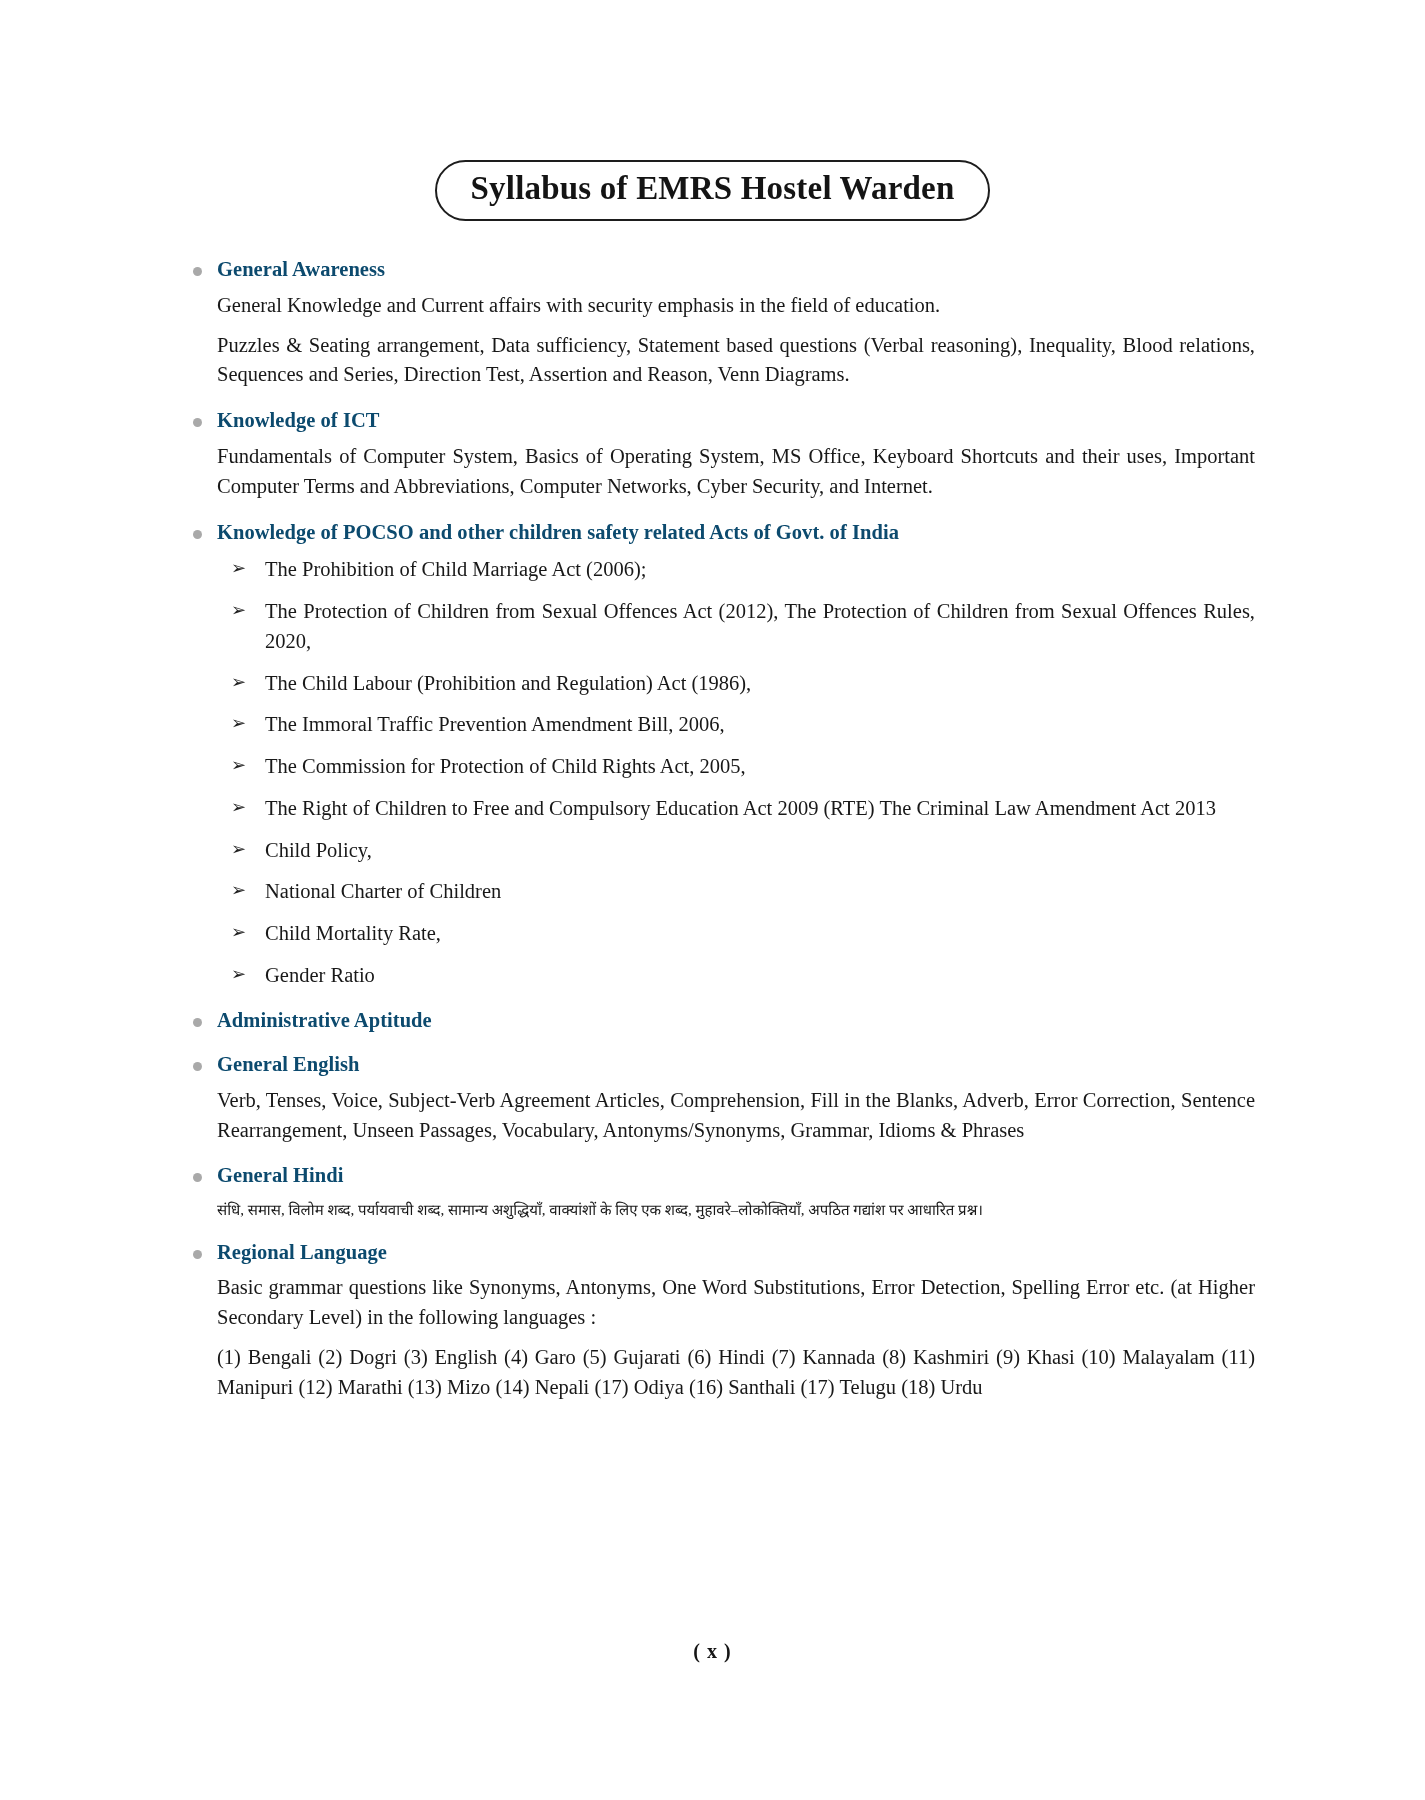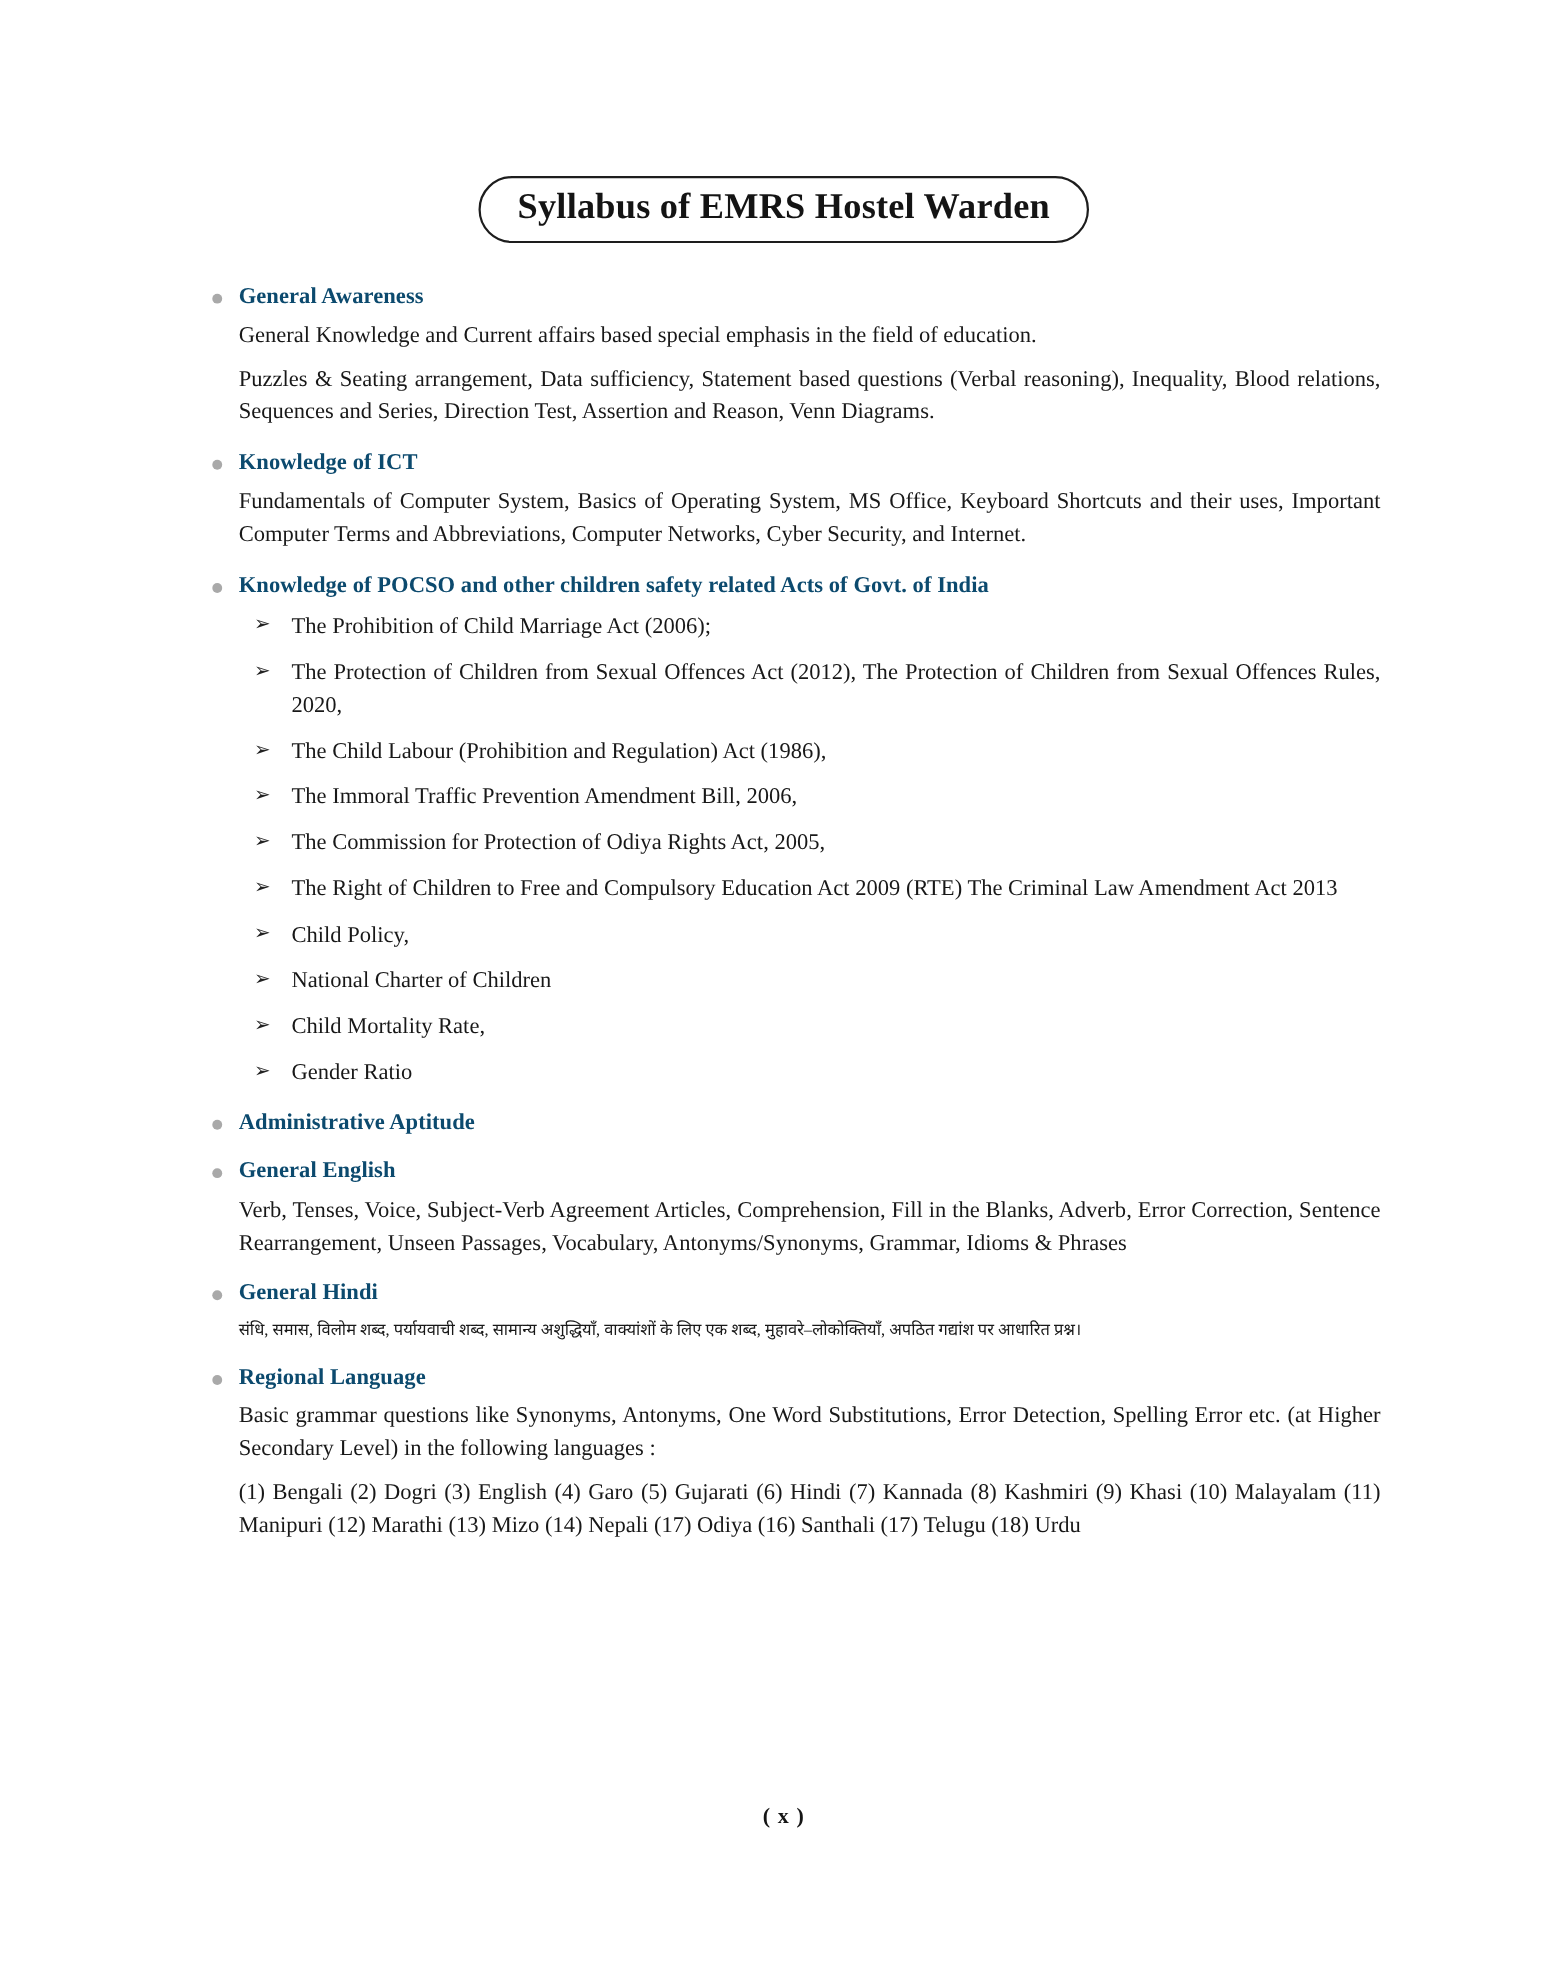--- a/index.html
+++ b/index.html
@@ -149,21 +149,21 @@
       <span class="title-text">Syllabus of EMRS Hostel Warden</span>
     </div>
   </div>
 
   <div class="content">
 
     <div class="sec-head">
       <span class="dot-icon"></span>
       <span>General Awareness</span>
     </div>
-    <p class="sec-body no-justify">General Knowledge and Current affairs based special emphasis in the field of education.</p>
+    <p class="sec-body no-justify">General Knowledge and Current affairs with security emphasis in the field of education.</p>
 
     <p class="sec-body">Puzzles &amp; Seating arrangement, Data sufficiency, Statement based questions (Verbal reasoning), Inequality, Blood relations, Sequences and Series, Direction Test, Assertion and Reason, Venn Diagrams.</p>
 
     <div class="sec-head">
       <span class="dot-icon"></span>
       <span>Knowledge of ICT</span>
     </div>
     <p class="sec-body">Fundamentals of Computer System, Basics of Operating System, MS Office, Keyboard Shortcuts and their uses, Important Computer Terms and Abbreviations, Computer Networks, Cyber Security, and Internet.</p>
 
     <div class="sec-head">
@@ -182,21 +182,21 @@
       <li class="arrow-item">
         <span class="arrow-icon">➢</span>
         <span>The Child Labour (Prohibition and Regulation) Act (1986),</span>
       </li>
       <li class="arrow-item">
         <span class="arrow-icon">➢</span>
         <span>The Immoral Traffic Prevention Amendment Bill, 2006,</span>
       </li>
       <li class="arrow-item">
         <span class="arrow-icon">➢</span>
-        <span>The Commission for Protection of Odiya Rights Act, 2005,</span>
+        <span>The Commission for Protection of Child Rights Act, 2005,</span>
       </li>
       <li class="arrow-item">
         <span class="arrow-icon">➢</span>
         <span>The Right of Children to Free and Compulsory Education Act 2009 (RTE) The Criminal Law Amendment Act 2013</span>
       </li>
       <li class="arrow-item">
         <span class="arrow-icon">➢</span>
         <span>Child Policy,</span>
       </li>
       <li class="arrow-item">

